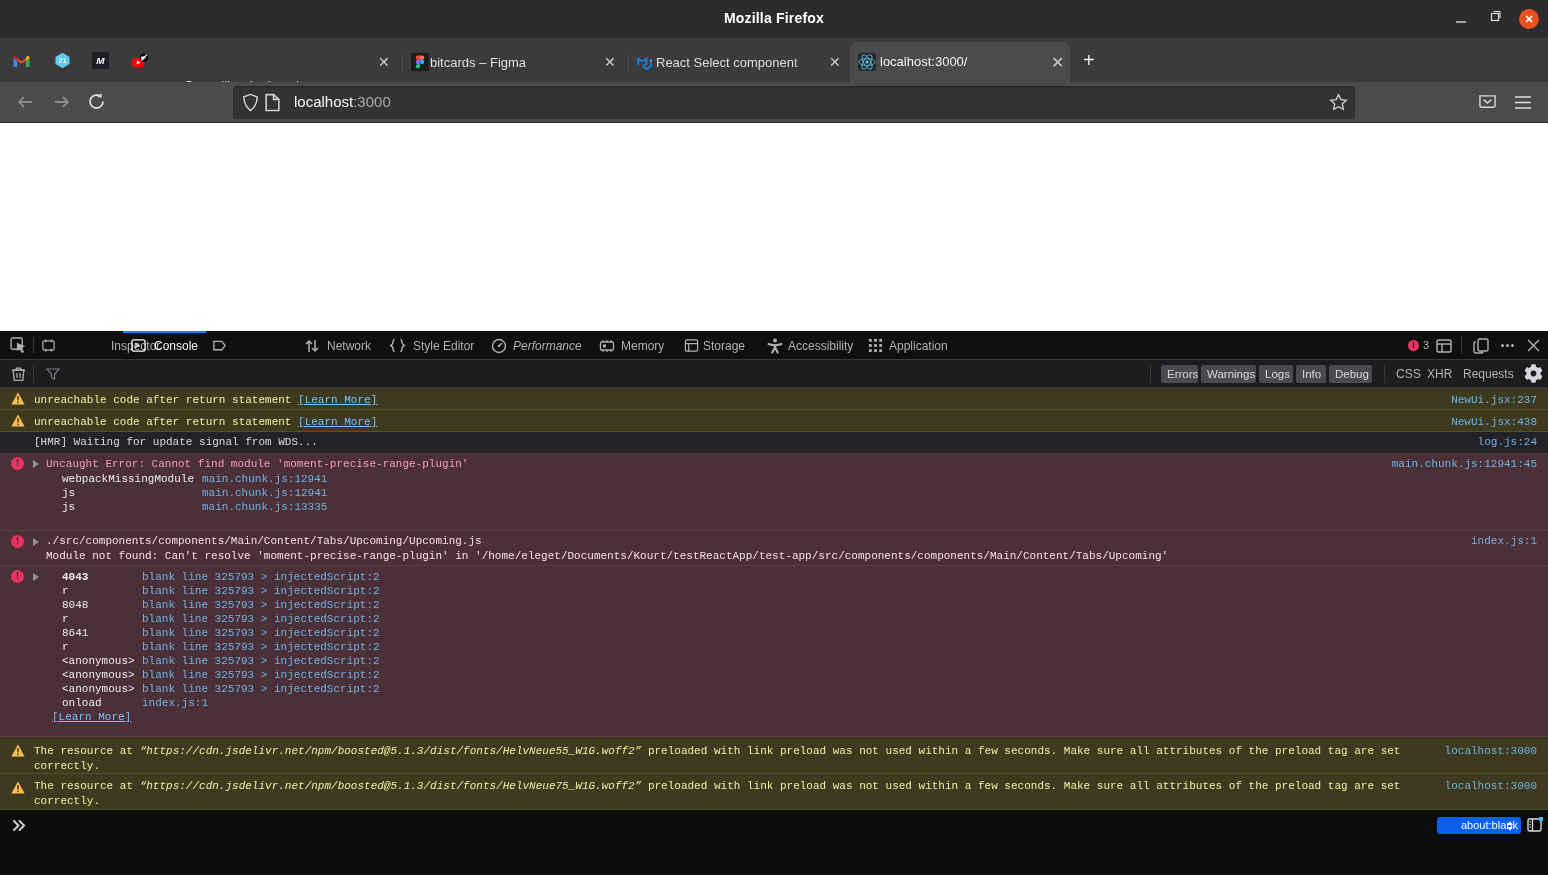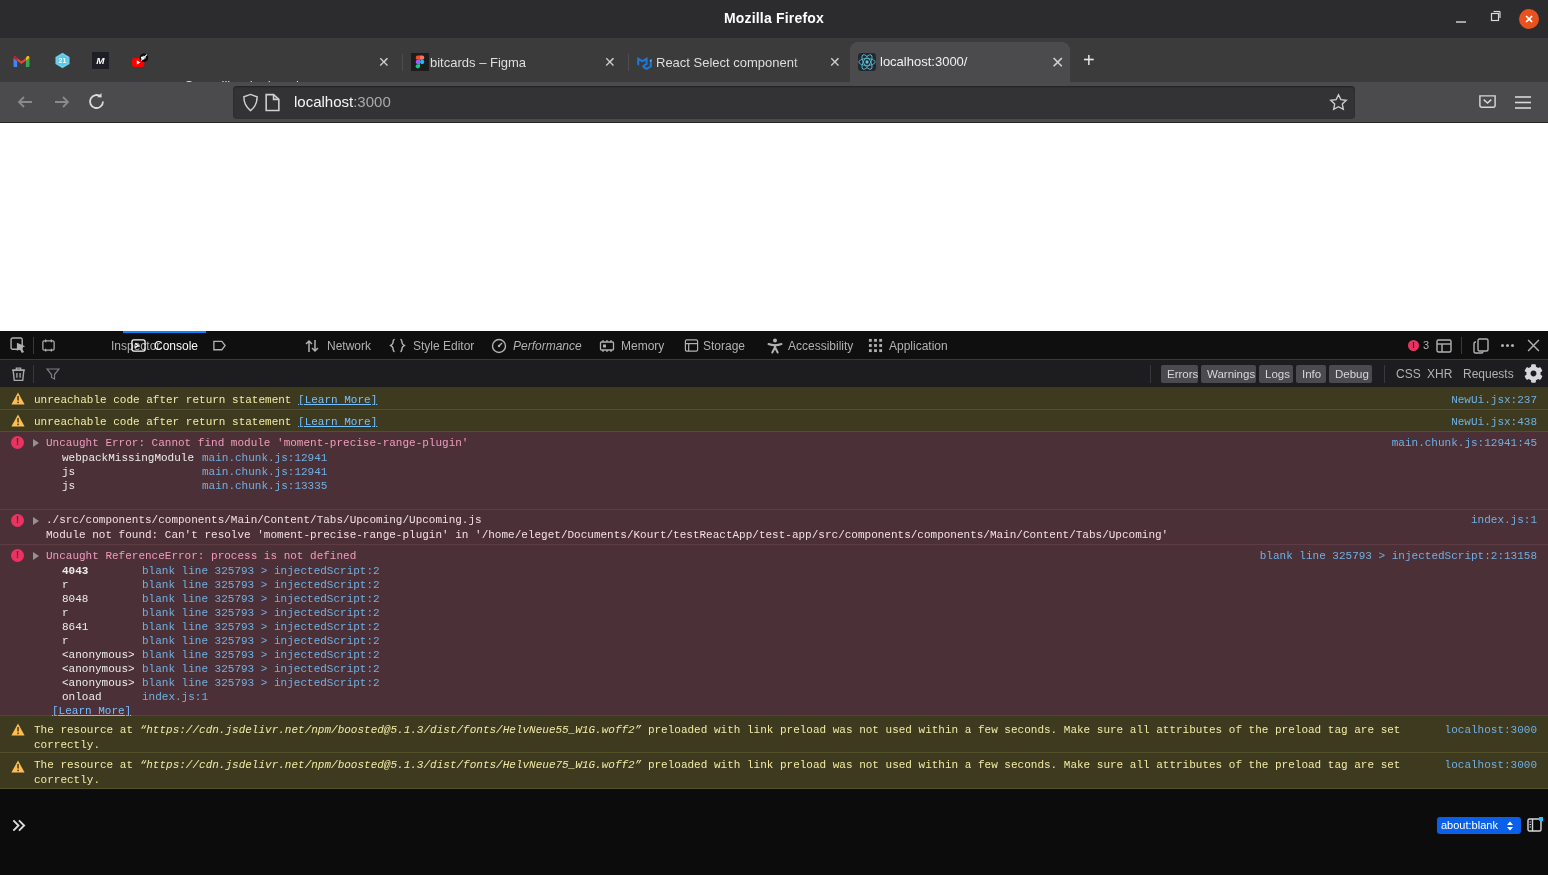--- a/index.html
+++ b/index.html
@@ -57,21 +57,21 @@
   .fn { position:absolute; color:#ececee; }
   .loc { position:absolute; color:#6fb0e2; }
   .toprow { position:relative; height:22px; line-height:22px; }
   .wicon { position:absolute; left:11px; top:4px; }
   .eicon { position:absolute; left:11px; top:4px; width:13px; height:13px; border-radius:50%; background:#ed3261;
     color:#4b3037; font-weight:bold; text-align:center; line-height:13px; font-size:10px; }
   .arrow { position:absolute; left:33px; top:7px; width:0; height:0; border-left:6px solid #939395; border-top:4px solid transparent; border-bottom:4px solid transparent; }
   
   #inputarea { position:absolute; left:0; top:479px; width:1548px; height:67px; background:#0c0c0d; }
   #ctxsel { position:absolute; left:1437px; top:7px; width:84px; height:17px; background:#0a60eb; border-radius:3px;
-    color:#fff; font-size:11px; text-align:left; padding-left:4px; line-height:17px; }
+    color:#fff; font-size:11px; text-align:left; padding-left:24px; line-height:17px; }
   #sbico { position:absolute; left:1527px; top:7px; }
 </style>
 </head>
 <body>
 
 <div id="titlebar">
   <div id="wtitle">Mozilla Firefox</div>
   <svg class="winbtn" style="left:1455px; top:11px;" width="14" height="14">
       <line x1="1" y1="11" x2="11" y2="11" stroke="#d8d8d8" stroke-width="1.4"></line>
     </svg>
@@ -340,20 +340,23 @@
 
     <div class="crow warn" style="height:22px; padding-top:1px;">
       <svg class="wicon" width="14" height="13" viewBox="0 0 14 13">
           <path d="M7 0.5L13.6 12.5H0.4z" fill="#ffbd4f"></path>
           <rect x="6.3" y="4" width="1.5" height="4.5" fill="#3e3a20"></rect>
           <rect x="6.3" y="9.6" width="1.5" height="1.6" fill="#3e3a20"></rect>
         </svg>
       <div class="toprow" style="padding-left:34px;">unreachable code after return statement <span class="lm">[Learn More]</span><span class="rlink">NewUi.jsx:438</span></div>
     </div>
 
+    <div class="crow logrow" style="height:21px;">
+      <div class="toprow" style="padding-left:34px; height:21px; line-height:21px;">[HMR] Waiting for update signal from WDS...<span class="rlink">log.js:24</span></div>
+    </div>
 
     <div class="crow err" style="height:78px; padding-top:3px;">
       <div class="eicon">!</div>
         <div class="arrow"></div>
       <div class="toprow" style="padding-left:46px; height:16px; line-height:16px;">Uncaught Error: Cannot find module 'moment-precise-range-plugin'<span class="rlink">main.chunk.js:12941:45</span></div>
       <div class="stack">
           <span class="fn" style="left:62px;">webpackMissingModule</span>
           <span class="loc" style="left:202px;">main.chunk.js:12941</span>
         </div>
       <div class="stack">
@@ -369,21 +372,20 @@
     <div class="crow err" style="height:35px; padding-top:3px;">
       <div class="eicon">!</div>
         <div class="arrow"></div>
       <div class="toprow" style="padding-left:46px; height:15px; line-height:15px; color:#f3dfe6;">./src/components/components/Main/Content/Tabs/Upcoming/Upcoming.js<span class="rlink">index.js:1</span></div>
       <div class="stack" style="padding-left:46px; color:#f3dfe6;">Module not found: Can't resolve 'moment-precise-range-plugin' in '/home/eleget/Documents/Kourt/testReactApp/test-app/src/components/components/Main/Content/Tabs/Upcoming'</div>
     </div>
 
     <div class="crow err" style="height:171px; padding-top:4px;">
       <div class="eicon">!</div>
         <div class="arrow"></div>
-      <div class="toprow" style="padding-left:46px; height:15px; line-height:15px;">Uncaught ReferenceError: process is not defined<span class="rlink">blank line 325793 &gt; injectedScript:2:13158</span></div>
       <div class="stack">
           <span class="fn" style="left:62px;font-weight:bold;">4043</span>
           <span class="loc" style="left:142px;">blank line 325793 &gt; injectedScript:2</span>
         </div>
       <div class="stack">
           <span class="fn" style="left:62px;">r</span>
           <span class="loc" style="left:142px;">blank line 325793 &gt; injectedScript:2</span>
         </div>
       <div class="stack">
           <span class="fn" style="left:62px;">8048</span>

